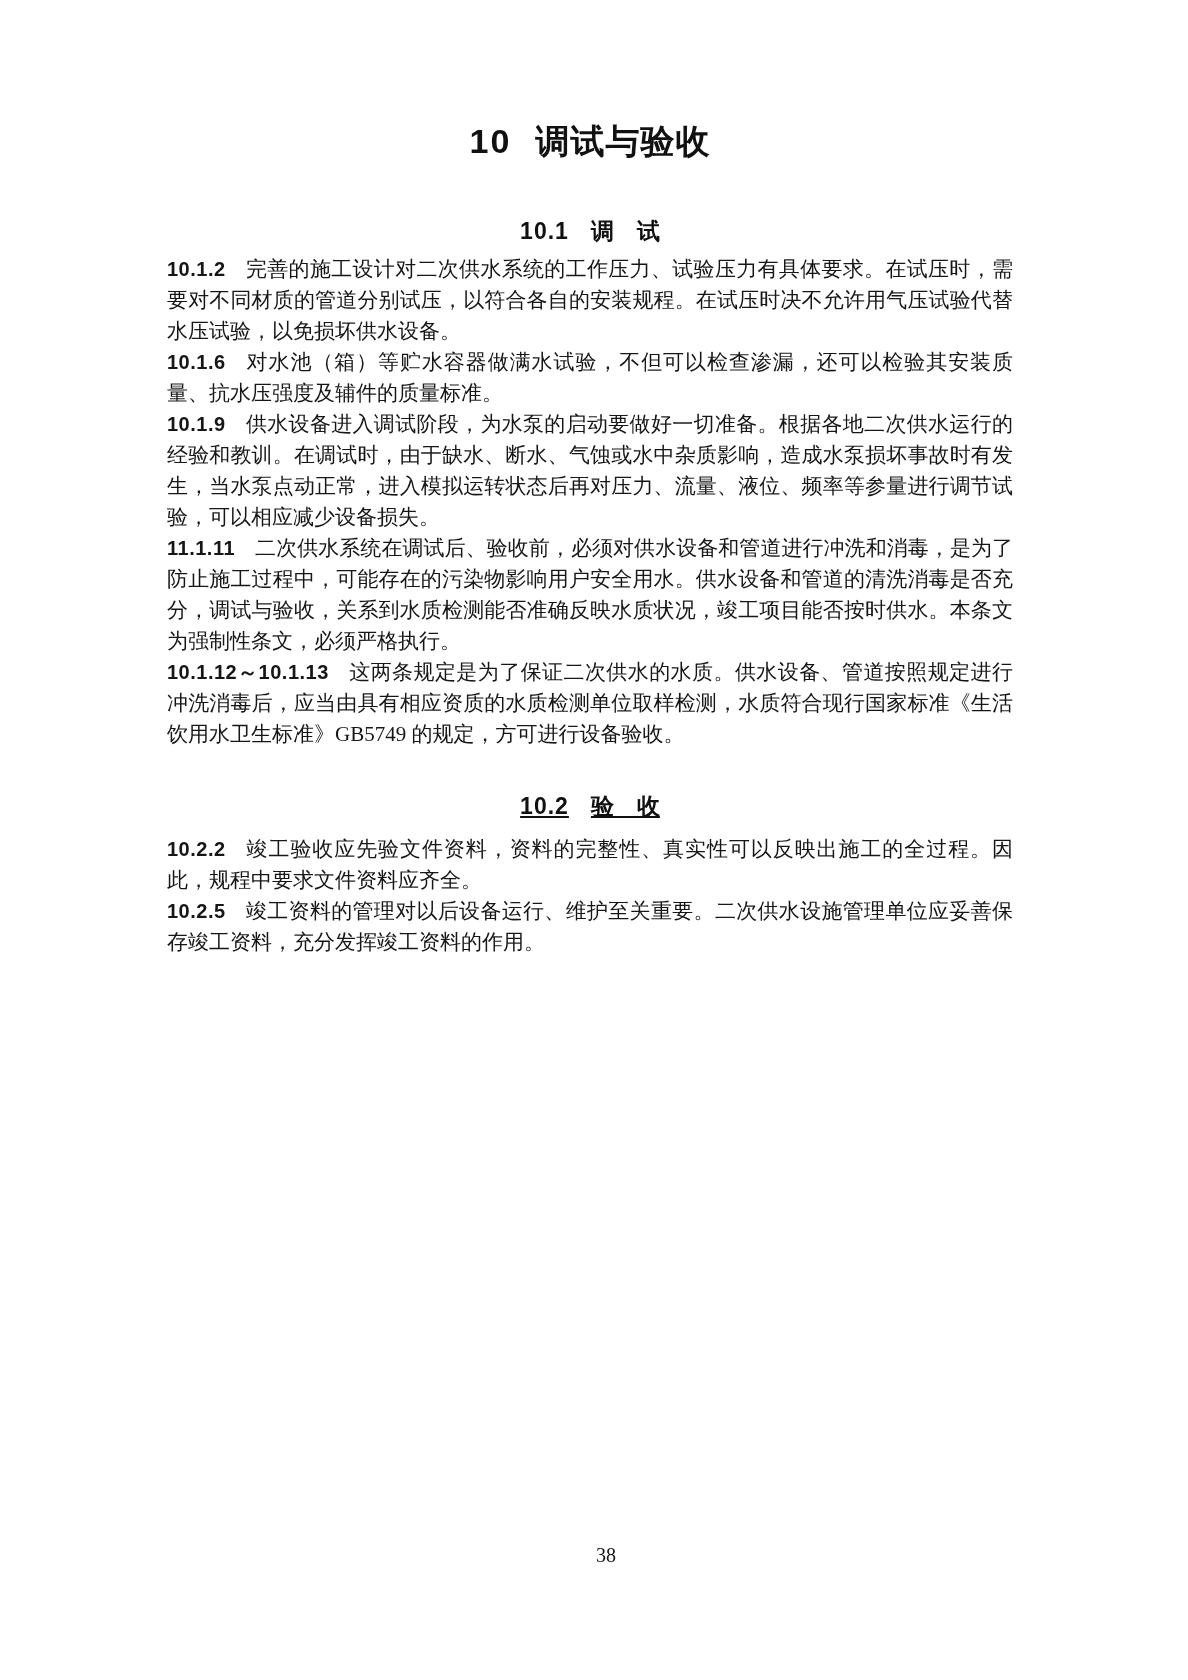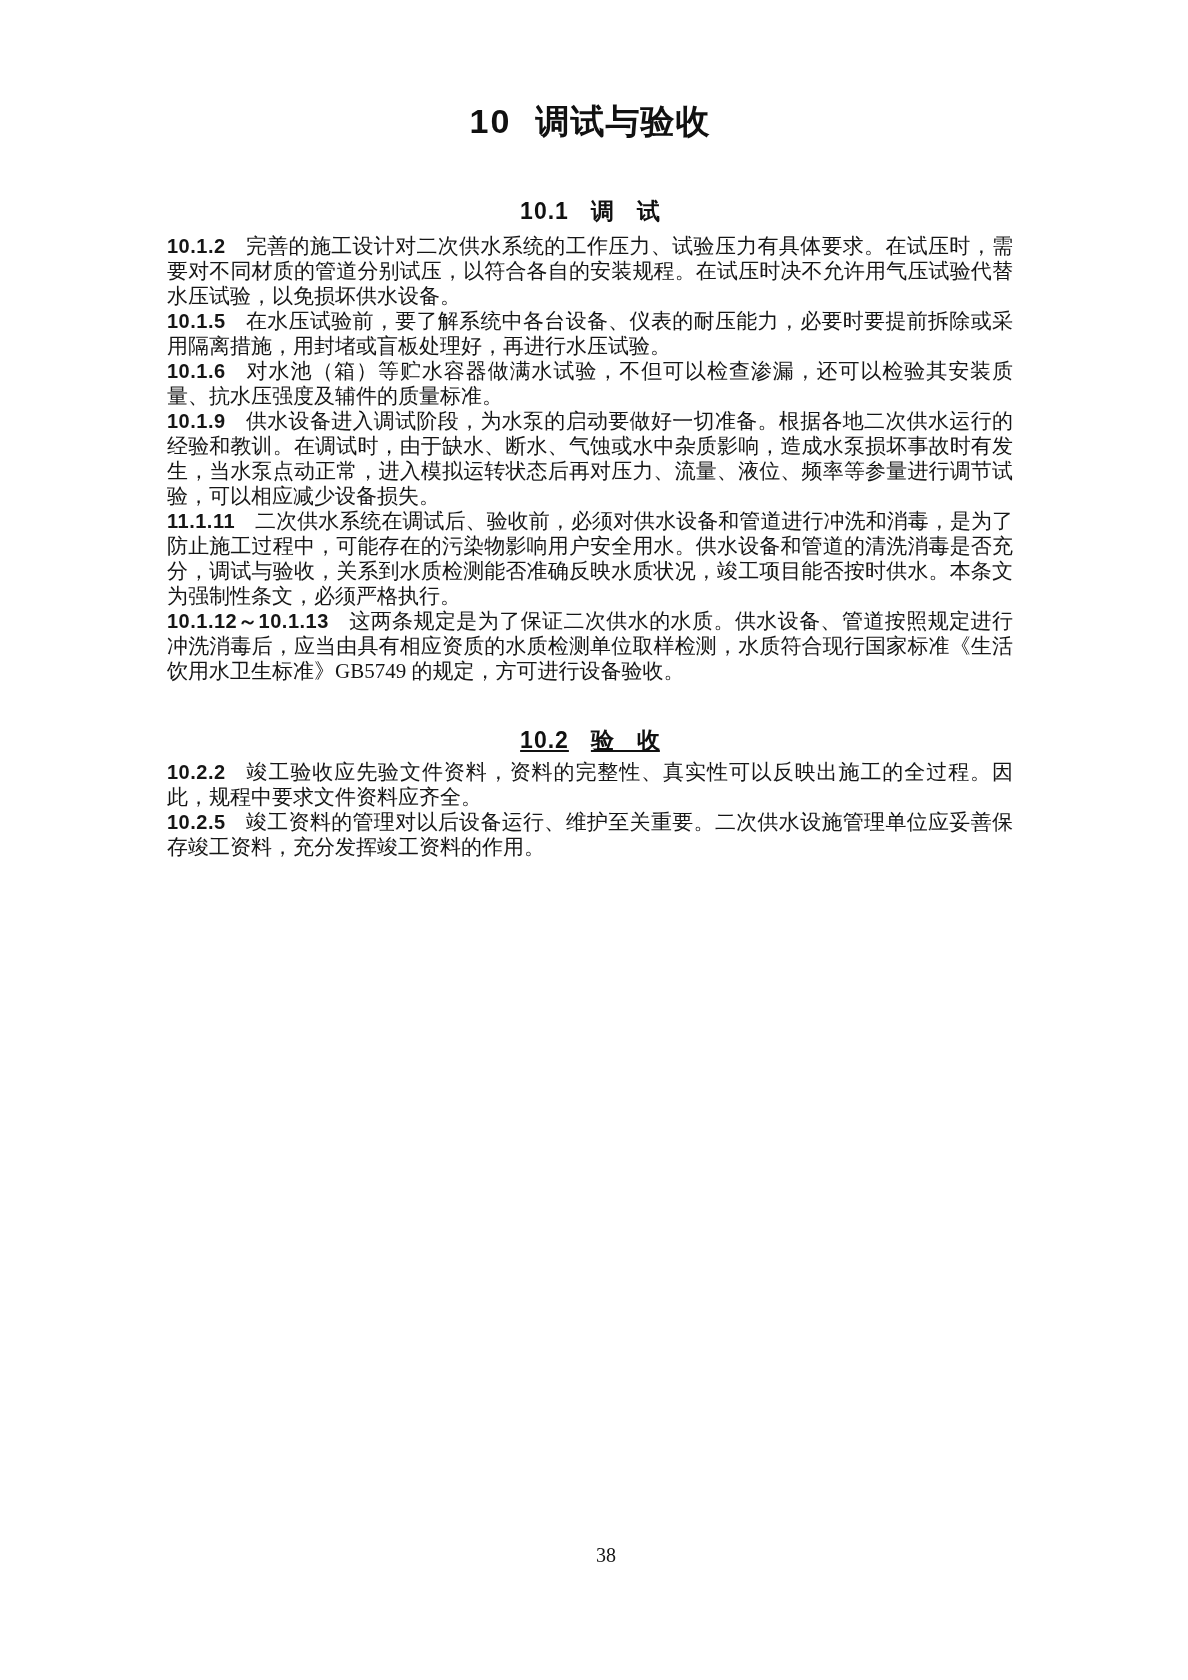--- a/index.html
+++ b/index.html
@@ -9,23 +9,23 @@
     height: 1680px;
     margin: 0 auto;
     background: #ffffff;
     color: #161616;
     font-family: "Liberation Serif", "DejaVu Serif", serif;
     overflow: hidden;
   }
   .content {
     position: absolute;
     left: 167px;
-    top: 8px;
+    top: 1px;
     width: 846px;
-    padding-top: 91px;
+    padding-top: 118px;
   }
   .chapter-title {
     margin: 0;
     font-family: "Liberation Sans", "DejaVu Sans", sans-serif;
     font-weight: bold;
     font-size: 34px;
     line-height: 44px;
     text-align: center;
     letter-spacing: 1px;
     color: #111;
@@ -37,25 +37,25 @@
     font-weight: bold;
     font-size: 23px;
     line-height: 32px;
     text-align: center;
     color: #111;
   }
   .section-heading.first  { margin-top: 52px; }
   .section-heading.second { margin-top: 40px; text-decoration: underline; }
   .section-heading .sec-num { margin-right: 22px; letter-spacing: 1px; }
   .clauses { margin-top: 7px; }
-  .clauses.second { margin-top: 4px; }
+  .clauses.second { margin-top: 12px; }
   .clause {
     margin: 0;
     font-size: 21px;
-    line-height: 25px;
+    line-height: 31px;
     text-align: justify;
     text-justify: inter-ideograph;
     color: #161616;
   }
   .clause-num {
     font-family: "Liberation Sans", "DejaVu Sans", sans-serif;
     font-weight: bold;
     font-size: 20px;
     margin-right: 20px;
     letter-spacing: 0.5px;
@@ -77,21 +77,20 @@
 
 <div class="page">
   <div class="content">
 
     <h1 class="chapter-title"><span class="ch-num">10</span><span class="ch-text">调试与验收</span></h1>
 
     <h2 class="section-heading first"><span class="sec-num">10.1</span><span class="sec-text">调　试</span></h2>
 
     <div class="clauses first">
       <p class="clause"><span class="clause-num">10.1.2</span><span class="clause-text">完善的施工设计对二次供水系统的工作压力、试验压力有具体要求。在试压时，需要对不同材质的管道分别试压，以符合各自的安装规程。在试压时决不允许用气压试验代替水压试验，以免损坏供水设备。</span></p>
-      <p class="clause"><span class="clause-num">10.1.5</span><span class="clause-text">在水压试验前，要了解系统中各台设备、仪表的耐压能力，必要时要提前拆除或采用隔离措施，用封堵或盲板处理好，再进行水压试验。</span></p>
       <p class="clause"><span class="clause-num">10.1.6</span><span class="clause-text">对水池（箱）等贮水容器做满水试验，不但可以检查渗漏，还可以检验其安装质量、抗水压强度及辅件的质量标准。</span></p>
       <p class="clause"><span class="clause-num">10.1.9</span><span class="clause-text">供水设备进入调试阶段，为水泵的启动要做好一切准备。根据各地二次供水运行的经验和教训。在调试时，由于缺水、断水、气蚀或水中杂质影响，造成水泵损坏事故时有发生，当水泵点动正常，进入模拟运转状态后再对压力、流量、液位、频率等参量进行调节试验，可以相应减少设备损失。</span></p>
       <p class="clause"><span class="clause-num">11.1.11</span><span class="clause-text">二次供水系统在调试后、验收前，必须对供水设备和管道进行冲洗和消毒，是为了防止施工过程中，可能存在的污染物影响用户安全用水。供水设备和管道的清洗消毒是否充分，调试与验收，关系到水质检测能否准确反映水质状况，竣工项目能否按时供水。本条文为强制性条文，必须严格执行。</span></p>
       <p class="clause"><span class="clause-num">10.1.12～10.1.13</span><span class="clause-text">这两条规定是为了保证二次供水的水质。供水设备、管道按照规定进行冲洗消毒后，应当由具有相应资质的水质检测单位取样检测，水质符合现行国家标准《生活饮用水卫生标准》GB5749 的规定，方可进行设备验收。</span></p>
     </div>
 
     <h2 class="section-heading second"><span class="sec-num">10.2</span><span class="sec-text">验　收</span></h2>
 
     <div class="clauses second">
       <p class="clause"><span class="clause-num">10.2.2</span><span class="clause-text">竣工验收应先验文件资料，资料的完整性、真实性可以反映出施工的全过程。因此，规程中要求文件资料应齐全。</span></p>

